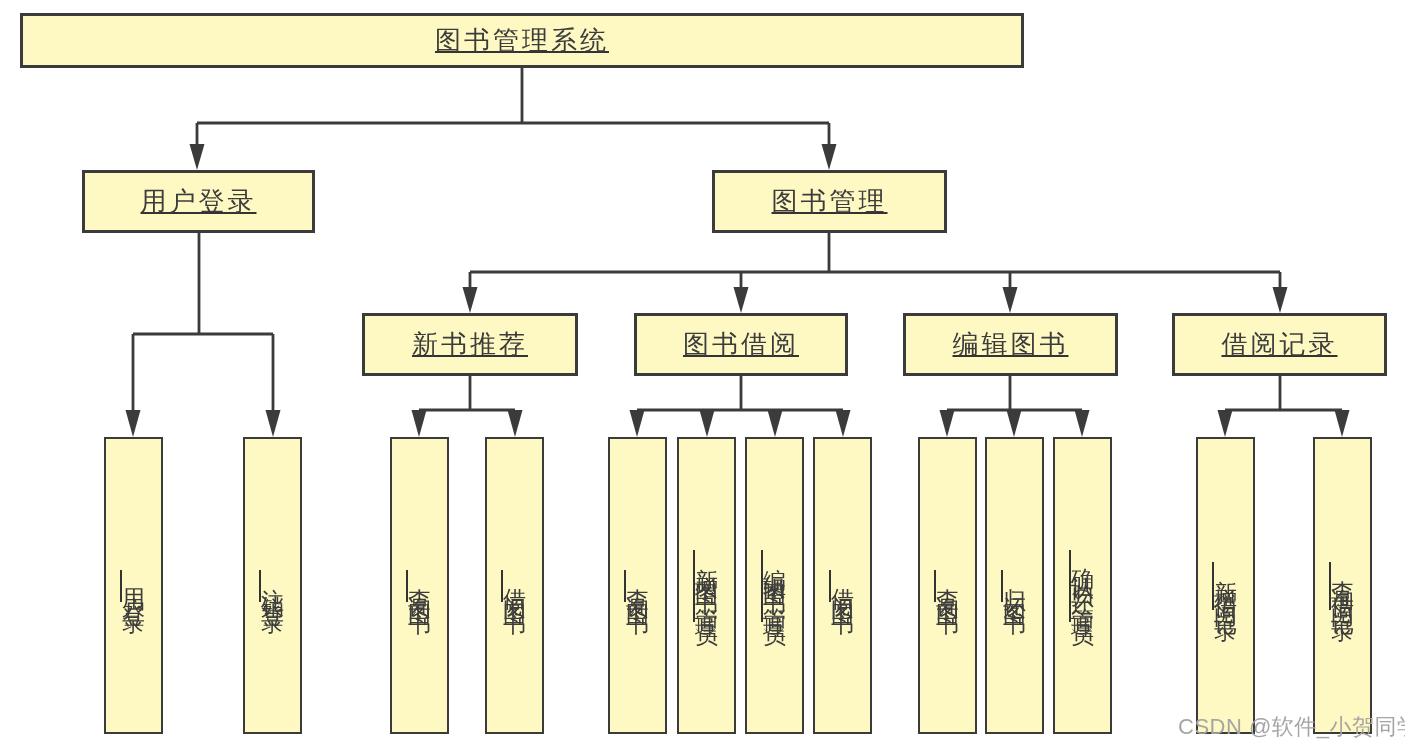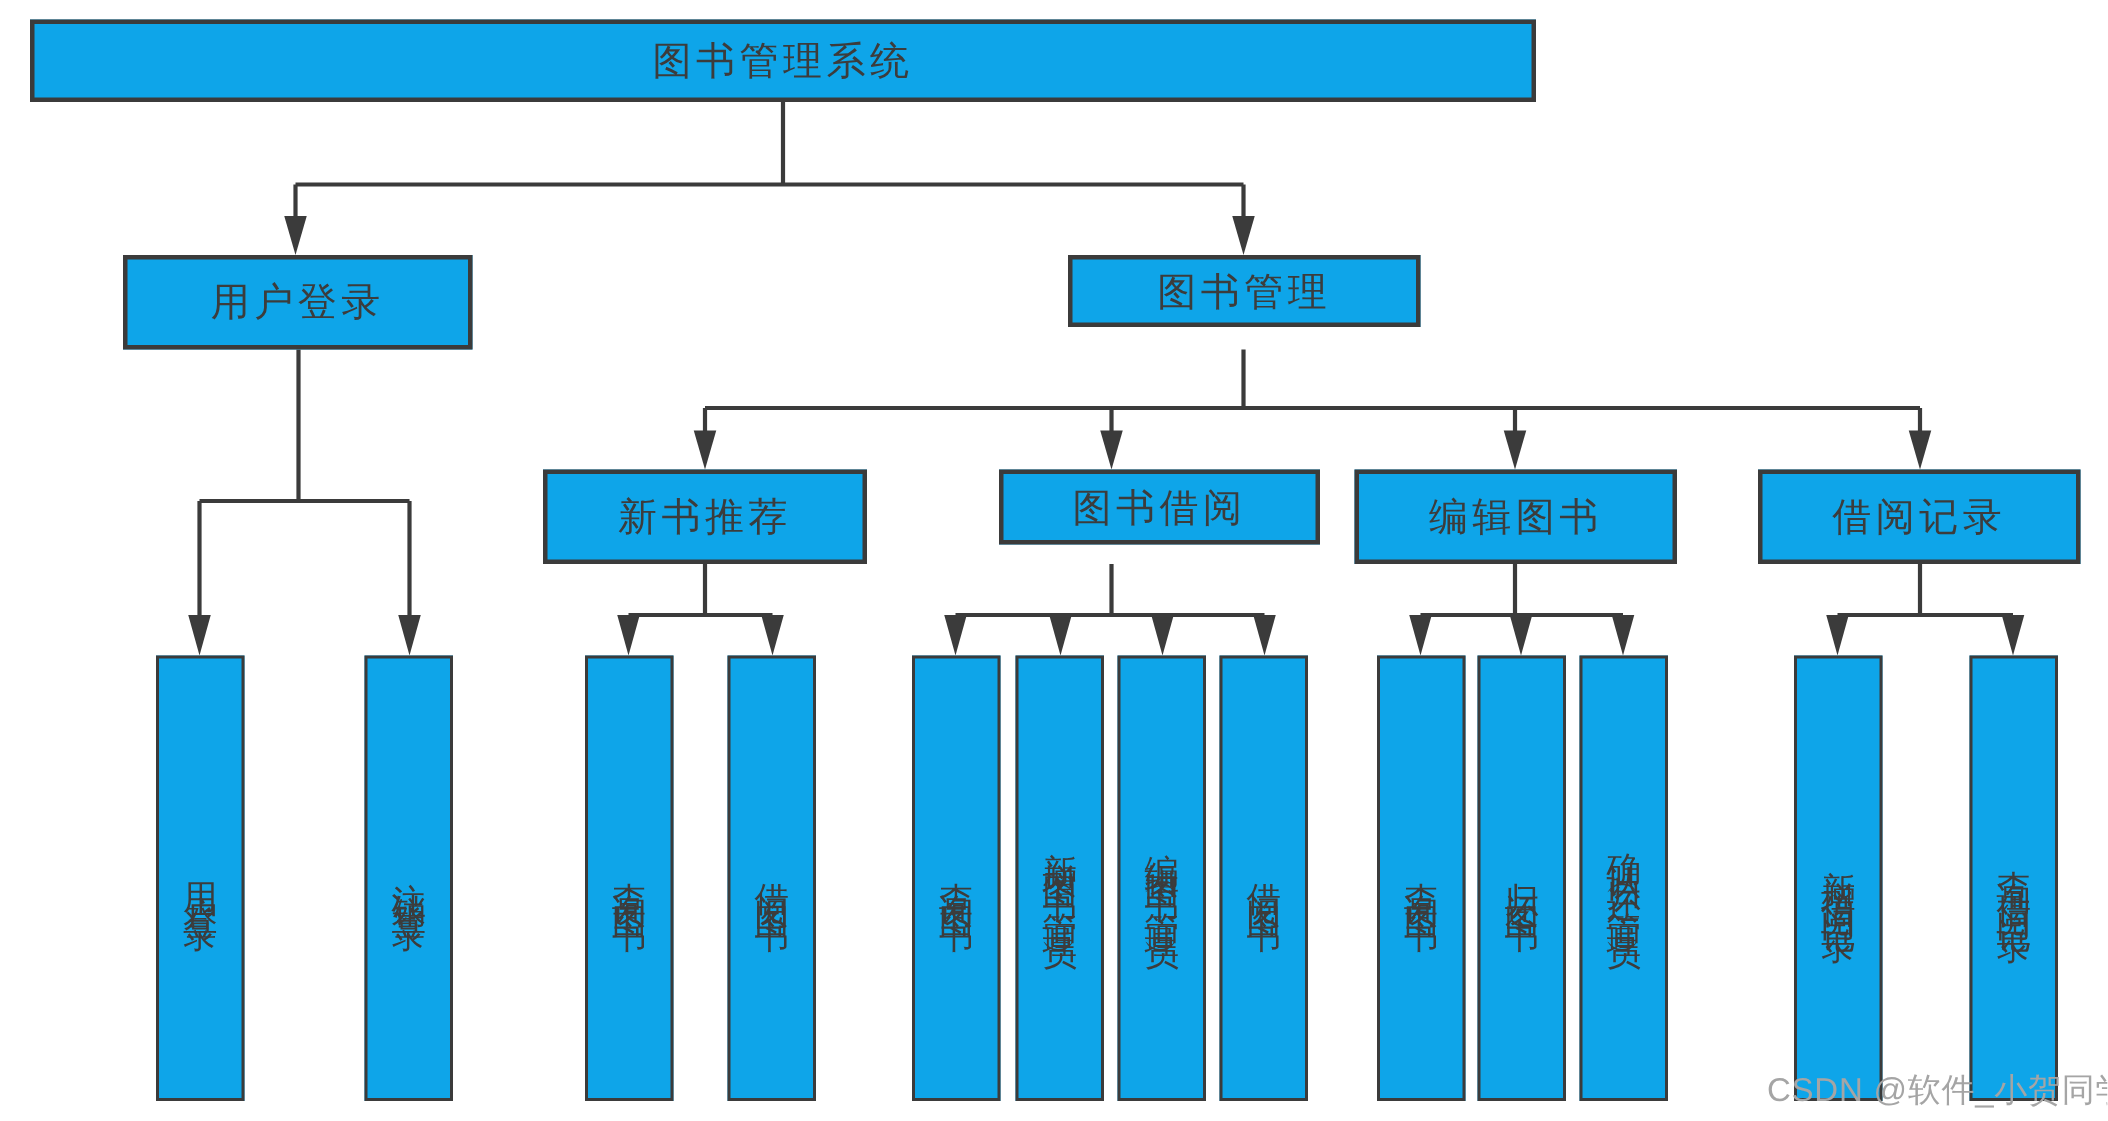--- a/index.html
+++ b/index.html
@@ -16,26 +16,27 @@
     position: absolute;
     left: 0; top: 0;
     width: 1405px; height: 747px;
     z-index: 0;
   }
   .connectors line { stroke: #3b3b3b; stroke-width: 2.8; }
   .connectors polygon { fill: #3b3b3b; }
   .box {
     position: absolute;
     box-sizing: border-box;
-    background: #0ea5e9;
+    background: #fef9c3;
     border: 3px solid #3b3b3b;
     display: flex;
     align-items: center;
     justify-content: center;
     z-index: 1;
+    text-decoration: underline;
   }
   .hlabel {
     font-size: 26px;
     letter-spacing: 3px;
     white-space: nowrap;
     color: #3c3c3c;
   }
   .leaf { border-width: 2.5px; }
   .vtext {
     writing-mode: vertical-rl;
@@ -123,28 +124,28 @@
     <polygon points="1334.5,410 1342,437 1349.5,410"></polygon>
   </svg>
 
   <div class="box" style="left:20px; top:13px; width:1004px; height:55px;">
     <span class="hlabel">图书管理系统</span>
   </div>
 
   <div class="box" style="left:82px; top:170px; width:233px; height:63px;">
     <span class="hlabel">用户登录</span>
   </div>
-  <div class="box" style="left:712px; top:170px; width:235px; height:48px;">
+  <div class="box" style="left:712px; top:170px; width:235px; height:63px;">
     <span class="hlabel">图书管理</span>
   </div>
 
   <div class="box" style="left:362px; top:313px; width:216px; height:63px;">
     <span class="hlabel">新书推荐</span>
   </div>
-  <div class="box" style="left:634px; top:313px; width:214px; height:50px;margin-left:32px;">
+  <div class="box" style="left:634px; top:313px; width:214px; height:63px;">
     <span class="hlabel">图书借阅</span>
   </div>
   <div class="box" style="left:903px; top:313px; width:215px; height:63px;">
     <span class="hlabel">编辑图书</span>
   </div>
   <div class="box" style="left:1172px; top:313px; width:215px; height:63px;">
     <span class="hlabel">借阅记录</span>
   </div>
 
   <div class="box leaf" style="left:104px; top:437px; width:59px; height:297px;">

